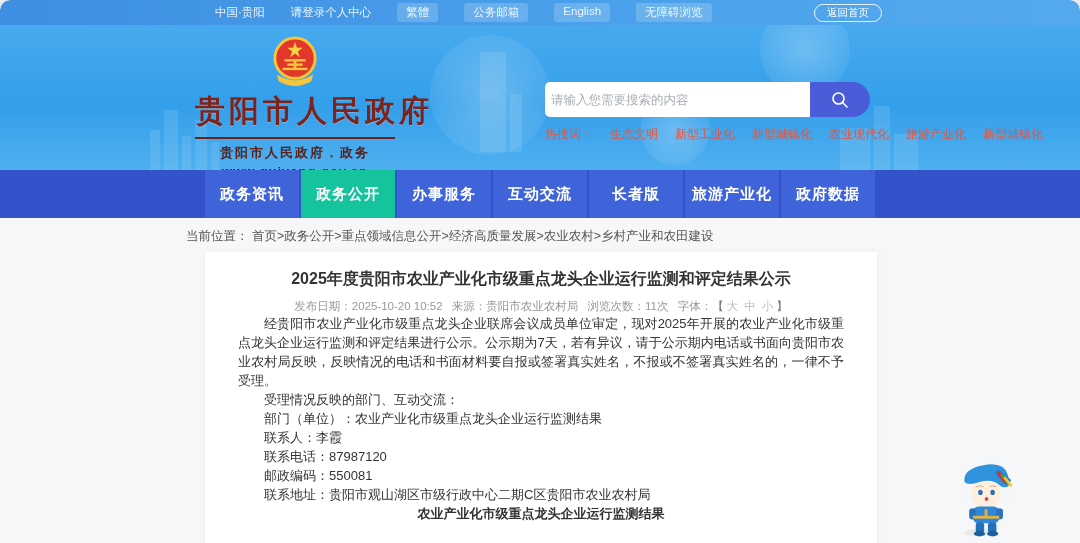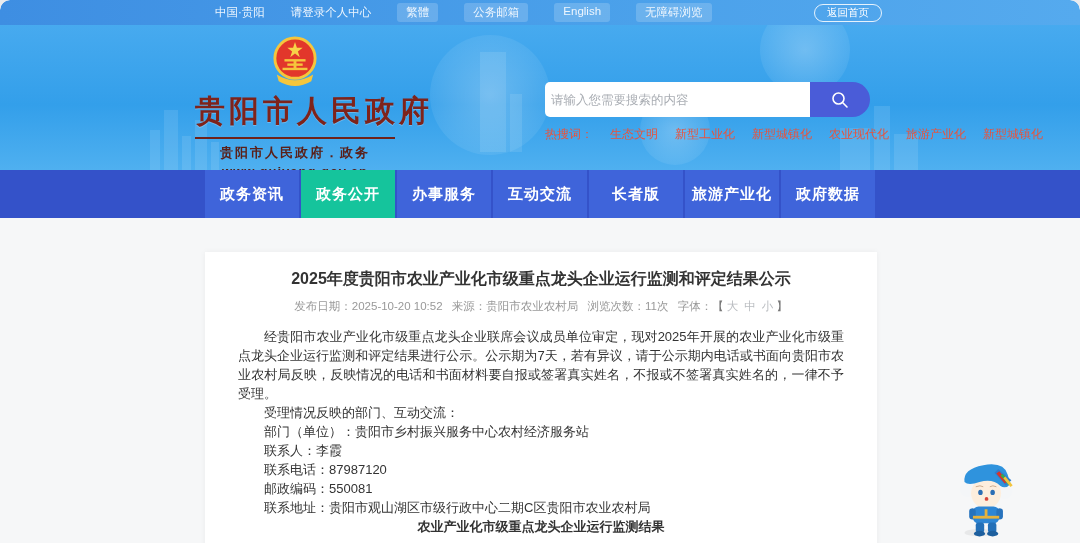--- a/index.html
+++ b/index.html
@@ -62,21 +62,21 @@
   .breadcrumb { padding:10px 0 0 186px; font-size:12.5px; color:#555; }
   .breadcrumb .bc-path { color:#555; }
 
   .card { position:absolute; left:205px; top:34px; width:672px; height:520px;
     background:#fff; box-shadow:0 0 6px rgba(0,0,0,0.05); padding:17px 33px 0; }
   .art-title { text-align:center; font-size:16px; font-weight:bold; color:#333; }
   .art-meta { text-align:center; font-size:11.5px; color:#999; margin-top:9px; white-space:nowrap; }
   .art-meta .sep { display:inline-block; width:6px; }
   .art-meta .bracket { color:#777; }
   .fontsize-opt { color:#b9bcc0; cursor:pointer; padding:0 3px; }
-  .art-body { margin-top:13px; }
+  .art-body { }
   .art-body p { font-size:13px; color:#333; line-height:19px; text-indent:2em; text-align:justify; }
   .table-title { text-align:center; font-size:13px; font-weight:bold; color:#333; margin:1px 0 8px; }
 
   .mascot { position:absolute; right:63px; bottom:4px; cursor:pointer; }
 </style>
 </head>
 <body>
 
 <div class="window">
 
@@ -157,36 +157,40 @@
         <div class="nav-item active">政务公开</div>
         <div class="nav-item">办事服务</div>
         <div class="nav-item">互动交流</div>
         <div class="nav-item">长者版</div>
         <div class="nav-item">旅游产业化</div>
         <div class="nav-item">政府数据</div>
       </div>
   </div>
 
   <div class="content">
+    <div class="breadcrumb">
+      <span>当前位置：</span>
+      <span class="bc-path">首页&gt;政务公开&gt;重点领域信息公开&gt;经济高质量发展&gt;农业农村&gt;乡村产业和农田建设</span>
+    </div>
 
     <div class="card">
       <div class="art-title">2025年度贵阳市农业产业化市级重点龙头企业运行监测和评定结果公示</div>
 
       <div class="art-meta">
         <span>发布日期：</span><span>2025-10-20 10:52</span><span class="sep"></span>
         <span>来源：</span><span>贵阳市农业农村局</span><span class="sep"></span>
         <span>浏览次数：</span><span>11次</span><span class="sep"></span>
         <span>字体：</span><span class="bracket">【</span><span><span class="fontsize-opt">大</span><span class="fontsize-opt">中</span><span class="fontsize-opt">小</span></span><span class="bracket">】</span>
       </div>
 
       <div class="art-body">
 
       <p>经贵阳市农业产业化市级重点龙头企业联席会议成员单位审定，现对2025年开展的农业产业化市级重点龙头企业运行监测和评定结果进行公示。公示期为7天，若有异议，请于公示期内电话或书面向贵阳市农业农村局反映，反映情况的电话和书面材料要自报或签署真实姓名，不报或不签署真实姓名的，一律不予受理。</p>
           <p>受理情况反映的部门、互动交流：</p>
-          <p>部门（单位）：贵阳市乡村振兴服务中心农村经济服务站</p>
+          <p>部门（单位）：农业产业化市级重点龙头企业运行监测结果</p>
           <p>联系人：李霞</p>
           <p>联系电话：87987120</p>
           <p>邮政编码：550081</p>
           <p>联系地址：贵阳市观山湖区市级行政中心二期C区贵阳市农业农村局</p>
         </div>
 
       <div class="table-title">农业产业化市级重点龙头企业运行监测结果</div>
 
     </div>
   </div>

